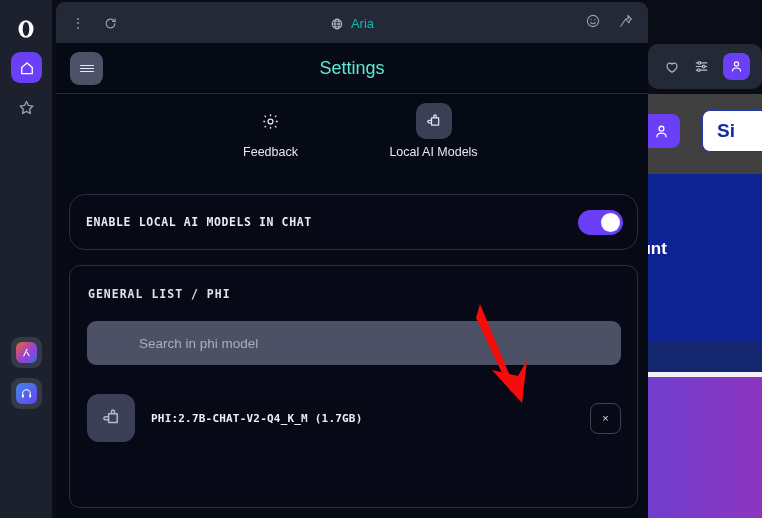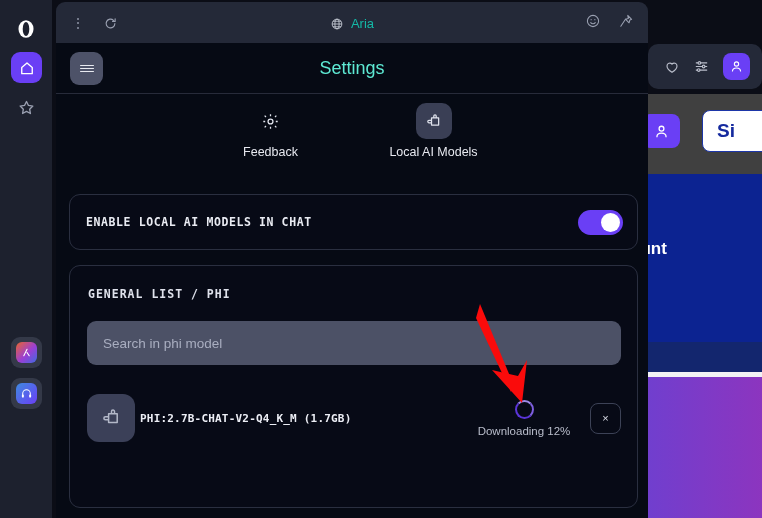--- a/index.html
+++ b/index.html
@@ -188,21 +188,21 @@
 
   
   .card {
     position: absolute;
     background: #070a16;
     border: 1px solid #2a2f40;
     border-radius: 11px;
   }
   .toggle-card {
     left: 13px; top: 151px;
-    width: 569px; height: 56px;
+    width: 569px; height: 56px; border-radius: 16px;
   }
   .toggle-label {
     position: absolute; left: 16px; top: 0; height: 54px;
     display: flex; align-items: center;
     color: #e9ebf2; font-size: 11.5px;
     font-family: "DejaVu Sans Mono", "Liberation Mono", monospace;
     font-weight: bold; letter-spacing: 0.6px;
   }
   .toggle-switch {
     position: absolute; right: 14px; top: 15px;
@@ -232,36 +232,37 @@
     background: #4c5166;
     border-radius: 9px;
     display: flex; align-items: center;
     padding-left: 16px;
   }
   .search-box input {
     background: transparent; border: none; outline: none;
     color: #d6d9e3; font-size: 13.5px;
     font-family: "Liberation Sans", sans-serif;
     width: 95%;
+    margin-left: 36px;
   }
   .search-box input::placeholder { color: #a9aec0; }
 
   .model-row {
     position: absolute; left: 17px; top: 119px;
     width: 534px; height: 66px;
     display: flex; align-items: center;
   }
   .model-ico {
     width: 48px; height: 48px; border-radius: 12px;
     background: #3b4058;
     display: flex; align-items: center; justify-content: center;
     flex: 0 0 auto;
   }
   .model-text {
-    margin-left: 5px; flex: 1 1 auto; min-width: 0;
+    margin-left: 16px; flex: 1 1 auto; min-width: 0;
   }
   .model-title {
     color: #eceef5; font-size: 11px;
     font-family: "DejaVu Sans Mono", "Liberation Mono", monospace;
     font-weight: bold; letter-spacing: 0.2px;
     white-space: nowrap;
   }
   .model-sub {
     color: #c6cad6; font-size: 12px;
     margin-top: 5px;
@@ -466,24 +467,20 @@
           <div class="model-ico">
             <svg width="24" height="24" viewBox="0 0 24 24" fill="none" stroke="#b3b8c8" stroke-width="1.5" stroke-linejoin="round">
               <path d="M9.6 7.8h8.6v8.6H9.6z"></path>
               <path d="M9.6 10.7H6.4a1.5 1.5 0 1 0 0 3h3.2"></path>
               <path d="M12.5 7.8V5.6a1.5 1.5 0 0 1 3 0v2.2"></path>
             </svg>
           </div>
           <div class="model-text">
             <div class="model-title">PHI:2.7B-CHAT-V2-Q4_K_M (1.7GB)</div>
           </div>
-          <div class="dl-status">
-            <div class="spinner"></div>
-            <div class="dl-text">Downloading 12%</div>
-          </div>
           <div class="cancel-btn">
             <span>×</span>
           </div>
         </div>
       </div>
 
     </div>
   </div>
 
   <svg class="arrow-anno" viewBox="0 0 80 115">

